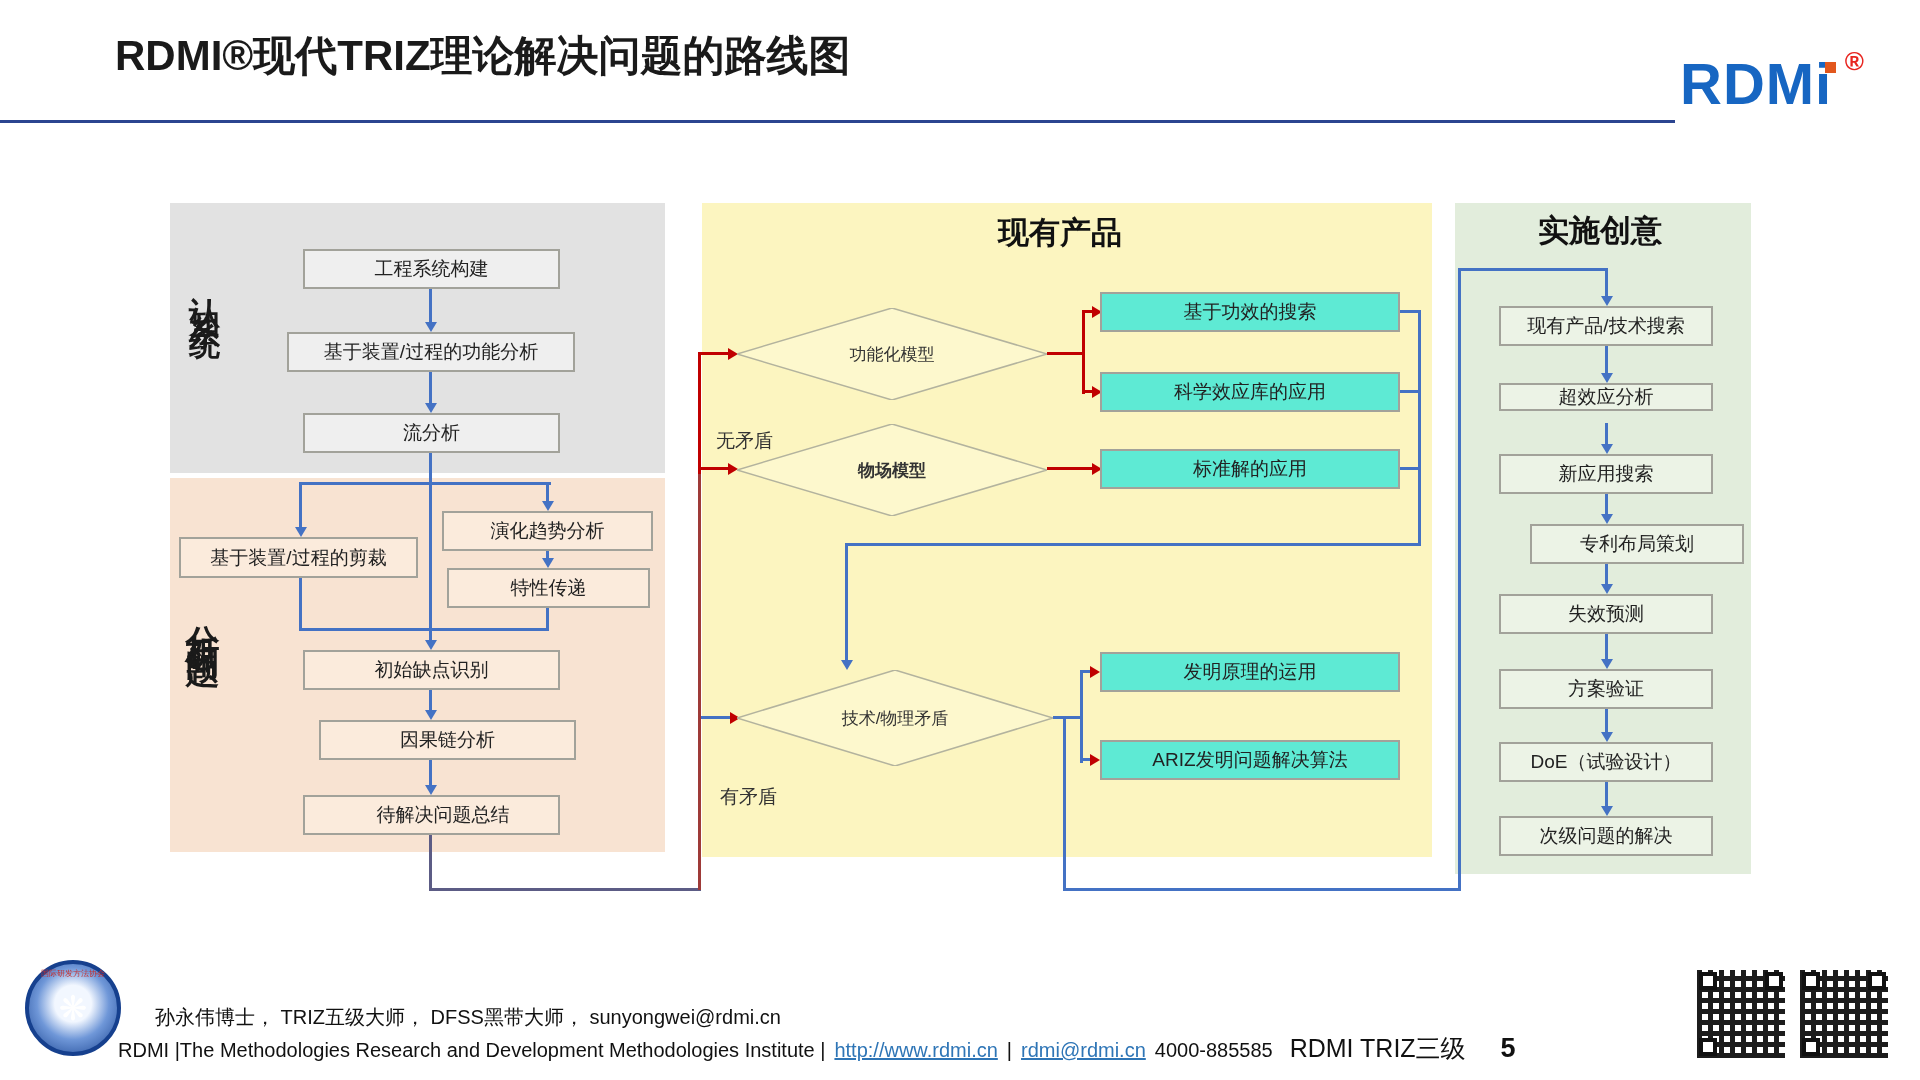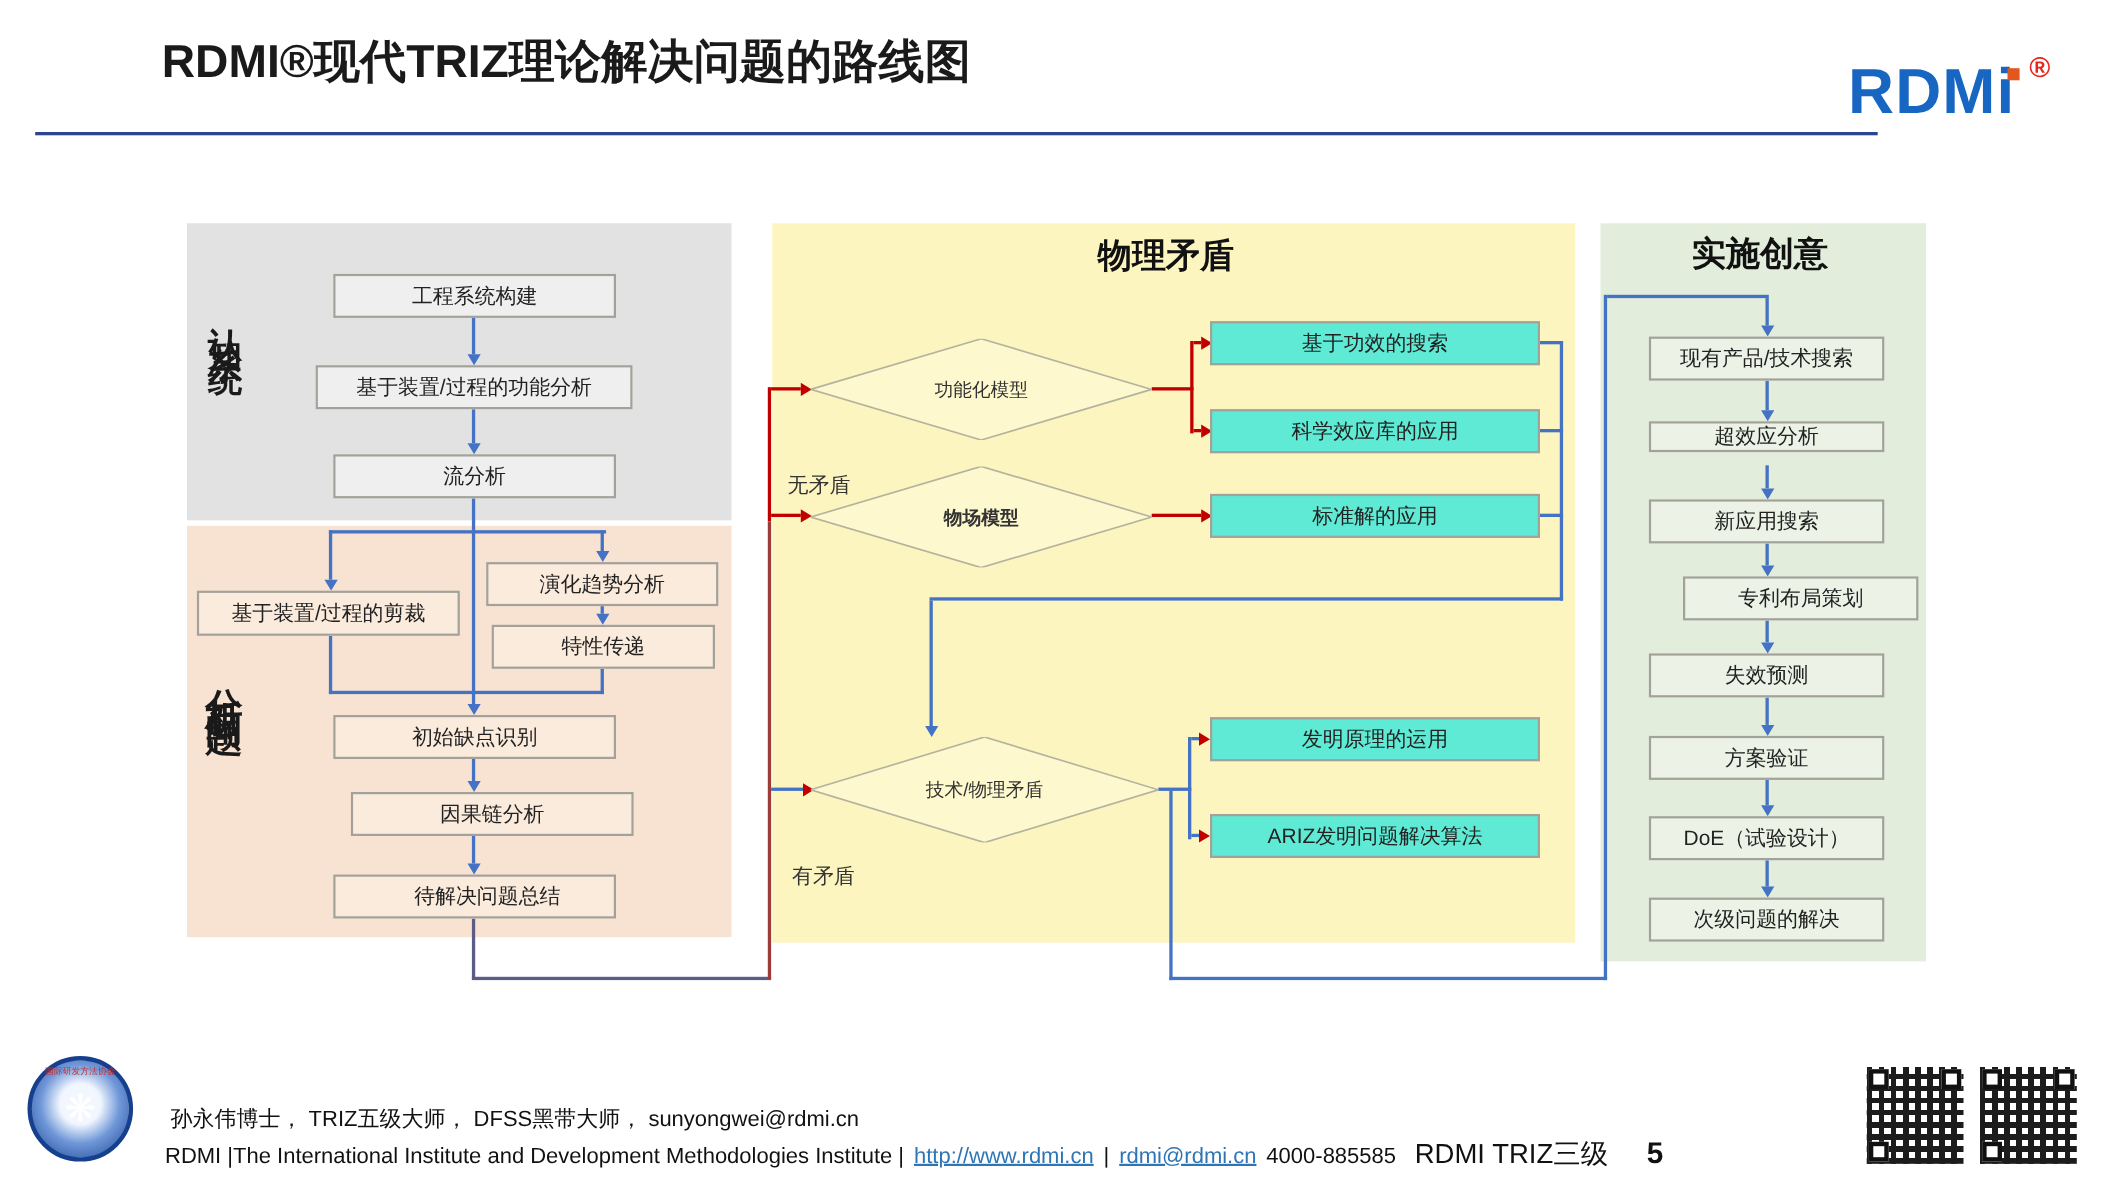--- a/index.html
+++ b/index.html
@@ -1,18 +1,18 @@
 <!DOCTYPE html>
 <html><head>
 <meta charset="utf-8">
 <style>
   html,body{margin:0;padding:0;background:#fff;}
   body{font-family:"Liberation Sans","DejaVu Sans",sans-serif;}
   #slide{position:relative;width:1920px;height:1080px;background:#ffffff;overflow:hidden;}
-  .abs{position:absolute;margin-left:32px;}
+  .abs{position:absolute;}
   .panel{position:absolute;}
   .vlabel{position:absolute;writing-mode:vertical-rl;text-orientation:upright;font-weight:bold;color:#1a1a1a;letter-spacing:10px;}
   .ptitle{position:absolute;font-weight:bold;color:#111;font-size:31px;text-align:center;}
   .box{position:absolute;display:flex;align-items:center;justify-content:center;border:2px solid #a2a29a;font-size:19px;color:#222;white-space:nowrap;box-sizing:border-box;}
   .gbox{background:#efefef;}
   .obox{background:#fbebdc;}
   .ybox{background:#5eead4;}
   .grbox{background:#ecf3e6;}
   .ln{position:absolute;}
   .lb{background:#4472c4;}
@@ -52,21 +52,21 @@
     <span class="idot"></span>
   </div>
 
   <div class="panel" style="left:170px;top:203px;width:495px;height:270px;background:#e2e2e2;"></div>
   <div class="panel" style="left:170px;top:478px;width:495px;height:374px;background:#f8e3d2;"></div>
   <div class="panel" style="left:702px;top:203px;width:730px;height:654px;background:#fcf5c0;"></div>
   <div class="panel" style="left:1455px;top:203px;width:296px;height:671px;background:#e2eddc;"></div>
 
   <div class="vlabel" style="left:183px;top:272px;font-size:31px;">认知系统</div>
   <div class="vlabel" style="left:180px;top:598px;font-size:34px;">分析问题</div>
-  <div class="ptitle" style="left:940px;top:212px;width:240px;">物理矛盾</div>
+  <div class="ptitle" style="left:940px;top:212px;width:240px;">现有产品</div>
   <div class="ptitle" style="left:1480px;top:210px;width:240px;">实施创意</div>
 
   <div class="ln lb" style="left:429px;top:289px;width:3px;height:33px;"></div>
   <div class="ah d b" style="left:425px;top:322px;"></div>
   <div class="ln lb" style="left:429px;top:372px;width:3px;height:31px;"></div>
   <div class="ah d b" style="left:425px;top:403px;"></div>
   <div class="ln lb" style="left:429px;top:453px;width:3px;height:29px;"></div>
 
   <div class="ln lb" style="left:299px;top:482px;width:252px;height:3px;"></div>
   <div class="ln lb" style="left:299px;top:482px;width:3px;height:45px;"></div>
@@ -188,21 +188,21 @@
   <div class="box grbox" style="left:1499px;top:669px;width:214px;height:40px;">方案验证</div>
   <div class="box grbox" style="left:1499px;top:742px;width:214px;height:40px;">DoE（试验设计）</div>
   <div class="box grbox" style="left:1499px;top:816px;width:214px;height:40px;">次级问题的解决</div>
 
   <div id="badge">
     <div class="ring-text">国际研发方法协会</div>
     <div class="glyph">❋</div>
   </div>
   <div class="ftext" style="left:155px;top:1004px;">孙永伟博士， TRIZ五级大师， DFSS黑带大师， sunyongwei@rdmi.cn</div>
   <div class="abs" style="left:118px;top:1032px;display:flex;align-items:baseline;gap:9px;white-space:nowrap;">
-    <span style="font-size:20px;color:#111;">RDMI |The International Institute and Development Methodologies Institute |</span>
+    <span style="font-size:20px;color:#111;">RDMI |The Methodologies Research and Development Methodologies Institute |</span>
     <span class="link" style="font-size:20px;">http://www.rdmi.cn</span>
     <span style="font-size:20px;color:#111;">|</span>
     <span class="link" style="font-size:20px;">rdmi@rdmi.cn</span>
     <span style="font-size:20px;color:#111;">4000-885585</span>
     <span style="font-size:25px;color:#111;margin-left:8px;">RDMI TRIZ三级</span>
     <span style="font-size:27px;font-weight:bold;color:#111;margin-left:26px;">5</span>
   </div>
   <div class="qr" style="left:1697px;top:970px;">
     <div class="finder" style="left:2px;top:2px;"></div>
     <div class="finder" style="right:2px;top:2px;"></div>

